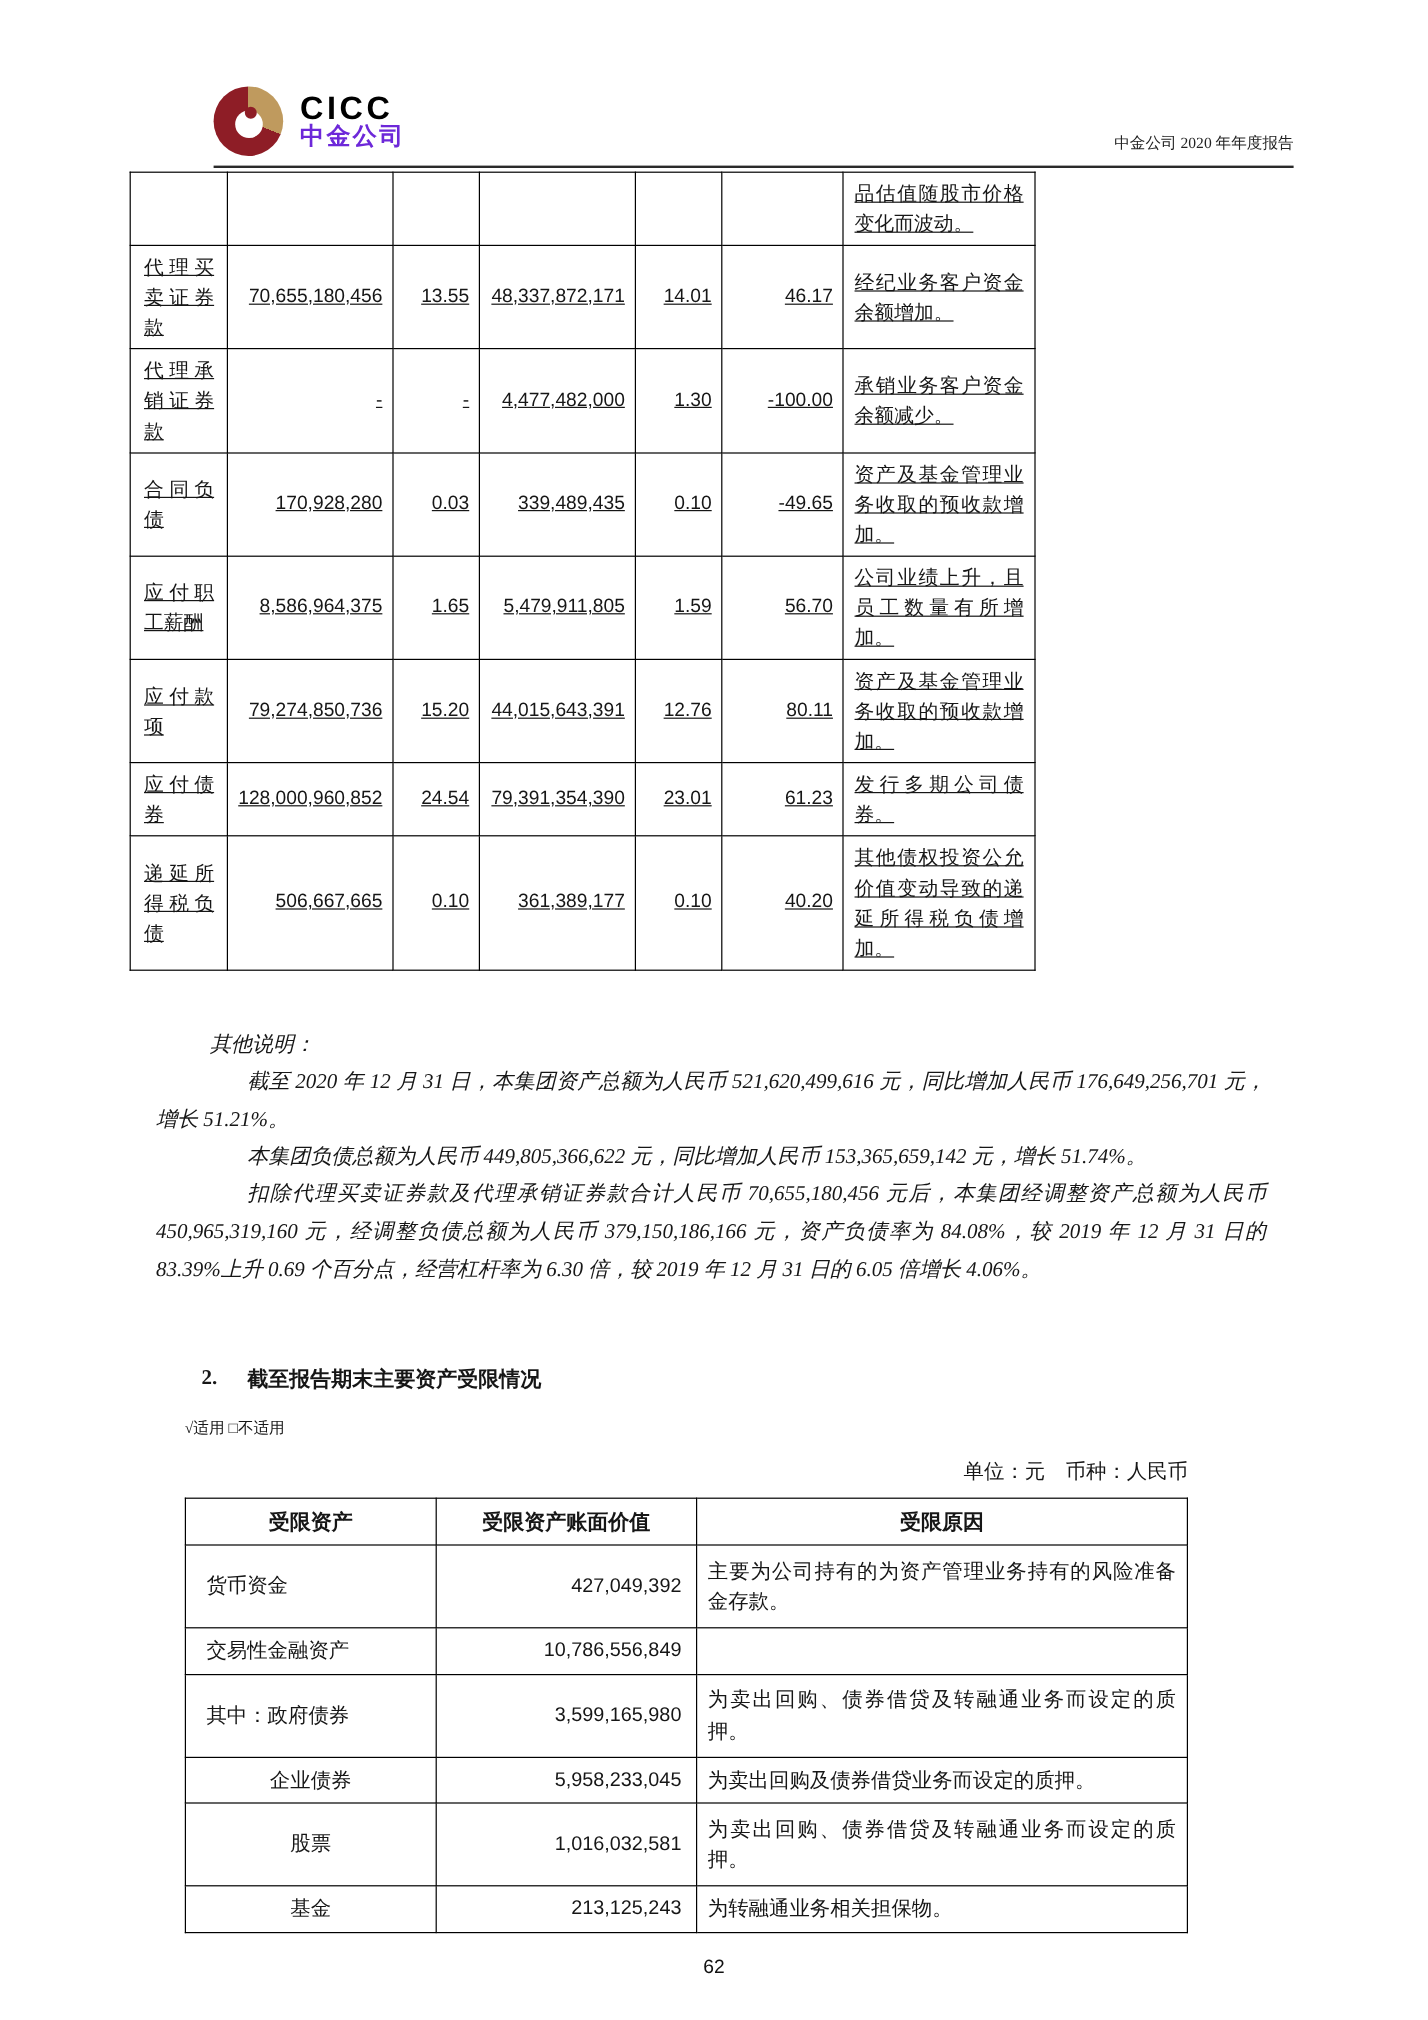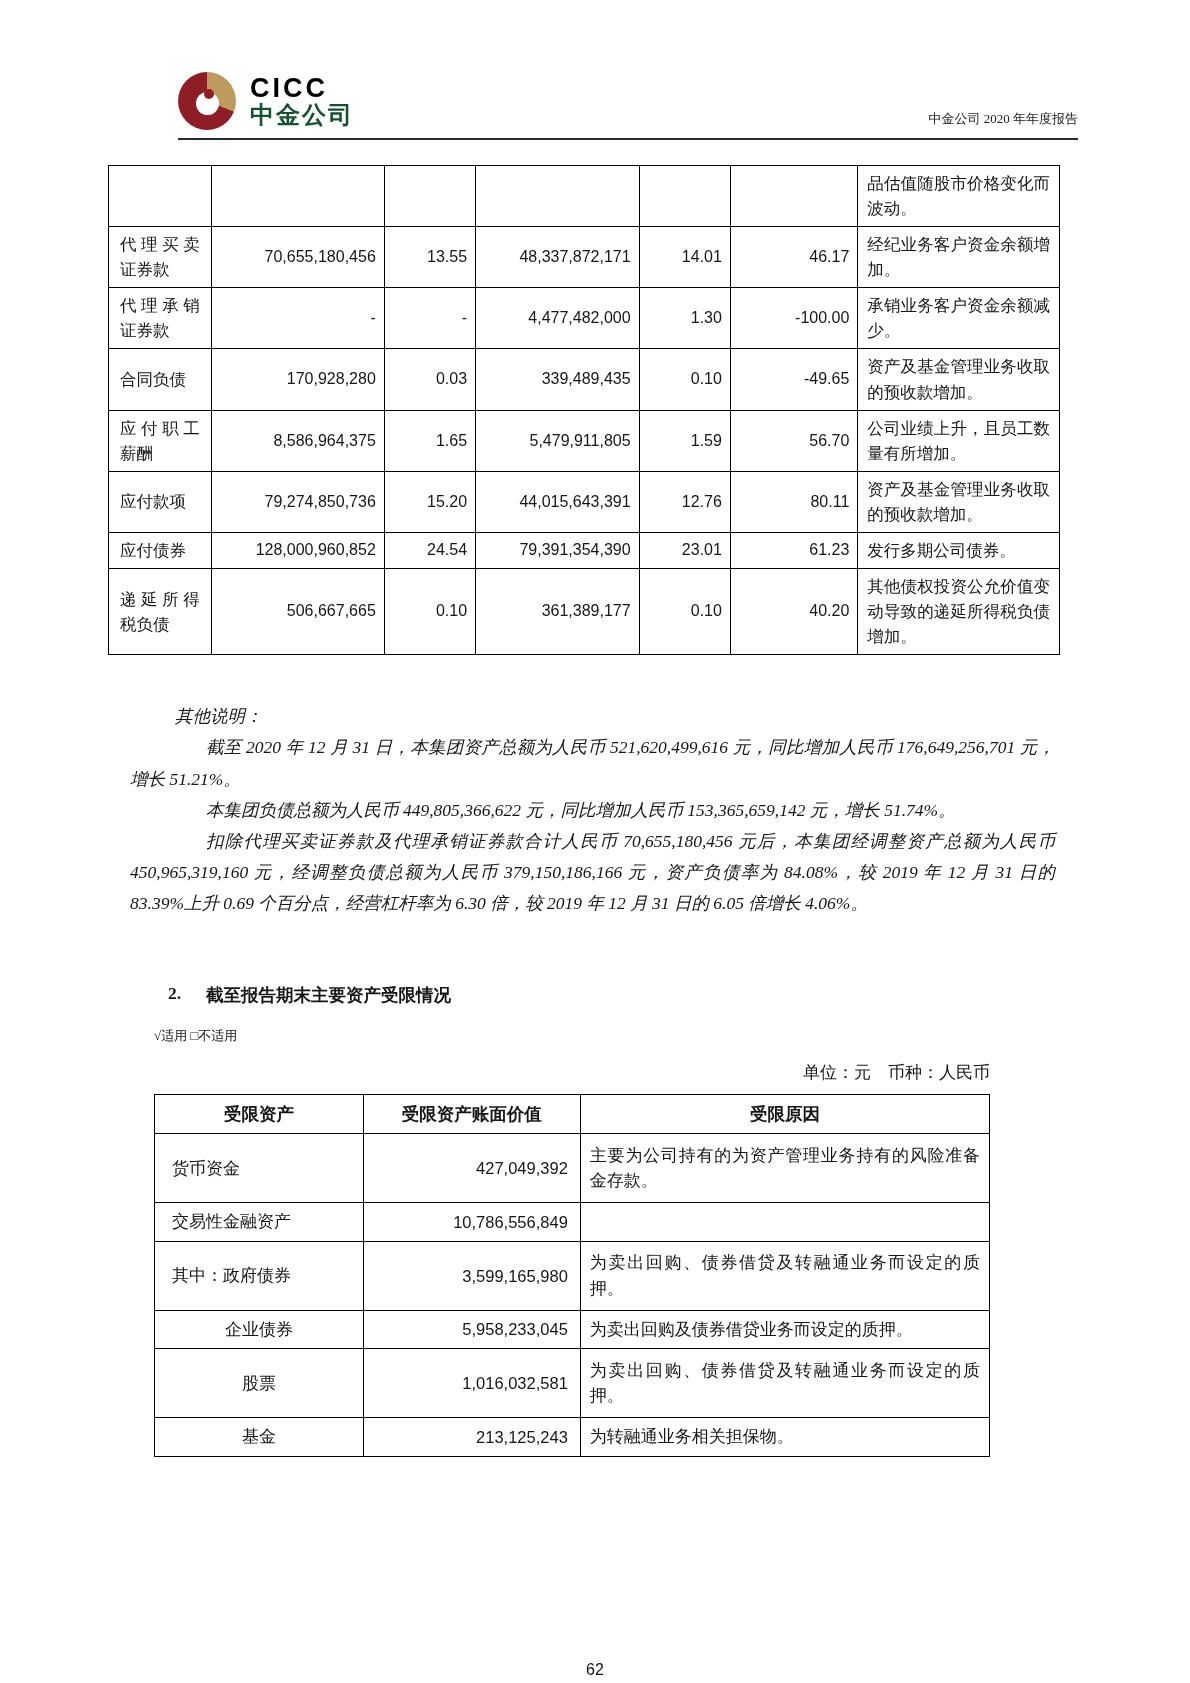--- a/index.html
+++ b/index.html
@@ -16,30 +16,30 @@
   .logo { display:flex; align-items:center; gap:14px; }
   .logo-mark { width:58px; height:58px; border-radius:50%; position:relative; flex:0 0 auto;
     background:conic-gradient(from 0deg, #bf9a5e 0deg 112deg, #8e1d26 112deg 360deg); }
   .logo-mark::after { content:""; position:absolute; left:18px; top:20px; width:23px; height:23px;
     border-radius:50%; background:#ffffff; }
   .logo-mark::before { content:""; position:absolute; left:26px; top:17px; width:10px; height:10px;
     border-radius:50%; background:#8e1d26; z-index:2; }
   .logo-text { line-height:1.05; }
   .logo-en { font-family:"Liberation Sans","DejaVu Sans",sans-serif; font-weight:bold;
     font-size:27px; letter-spacing:3px; color:#000000; }
-  .logo-zh { font-family:Liberation Serif, serif; font-weight:bold;
-    font-size:24px; letter-spacing:2px; color:#14532d; margin-top:1px; }
+  .logo-zh { font-family:Liberation Mono, monospace; font-weight:bold;
+    font-size:20px; letter-spacing:2px; color:#6d28d9; margin-top:1px; }
   .report-title { font-size:13px; color:#222; padding-bottom:2px; }
 
   
   table { border-collapse:collapse; table-layout:fixed; }
   td, th { border:1.6px solid #000; vertical-align:middle; word-break:break-all; }
 
   
-  .t1 { width:952px; margin:25px 0 0 108px; font-size:16.5px; line-height:1.52; }
+  .t1 { width:755px; margin:3px 0 0 108px; font-size:16.5px; line-height:1.52;text-decoration:underline; }
   .t1 td { padding:5px 8px; }
   .t1 td.c0 { text-align:justify; text-justify:inter-ideograph; padding:5px 11px; }
   .t1 td.c1, .t1 td.c2, .t1 td.c3, .t1 td.c4, .t1 td.c5 { text-align:right; font-family:"Liberation Sans","DejaVu Sans",sans-serif; font-size:16px; }
   .t1 td.c6 { text-align:justify; text-justify:inter-ideograph; padding:5px 9px; }
   .t1 tr:first-child td { height:46px; }
 
   
   .notes { margin:46px 135px 0 130px; font-size:17.5px; line-height:1.78; text-align:justify;font-style:italic; }
   .notes .lbl { padding-left:45px; }
   .notes p { margin:0; text-indent:76px; }
@@ -54,21 +54,21 @@
   .t2 { width:836px; margin:10px 0 0 154px; font-size:17px; line-height:1.5; }
   .t2 th { font-weight:bold; text-align:center; padding:6px 0; font-size:17.5px; }
   .t2 td { padding:6px 9px; }
   .t2 td.asset { text-align:left; padding-left:17px;margin-left:26px; }
   .t2 td.asset.center { text-align:center; padding-left:9px; }
   .t2 td.val { text-align:right; font-family:"Liberation Sans","DejaVu Sans",sans-serif; font-size:16.5px; padding-right:12px; }
   .t2 td.rsn { text-align:justify; text-justify:inter-ideograph; }
   .t2 tr.tall td { height:56px; }
 
   
-  .pageno { position:absolute; left:0; right:0; bottom:76px; text-align:center;
+  .pageno { position:absolute; left:0; right:0; bottom:106px; text-align:center;
     font-family:"Liberation Sans","DejaVu Sans",sans-serif; font-size:16px; color:#111; }
 </style>
 </head>
 <body>
 
 <div class="page">
 
   <div class="hdr">
     <div class="logo">
       <div class="logo-mark"></div>

